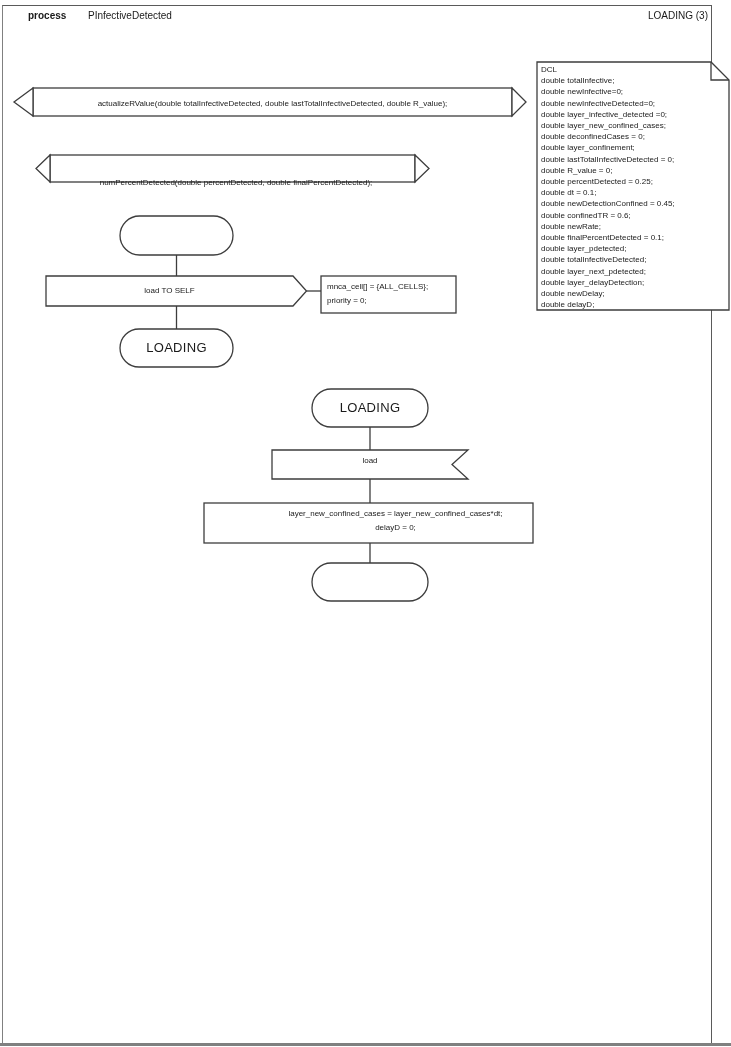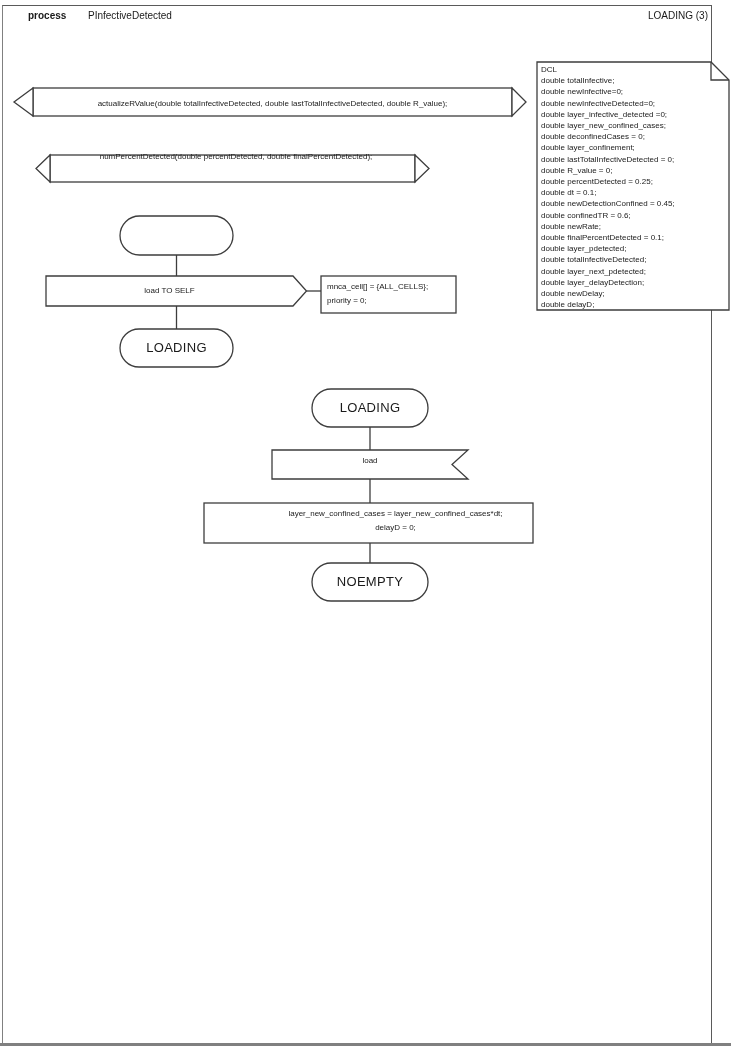--- a/index.html
+++ b/index.html
@@ -73,21 +73,21 @@
     <rect class="shape" x="204" y="503" width="329" height="40"></rect>
     <line class="wire" x1="370" y1="543" x2="370" y2="563"></line>
     <rect class="shape" x="312" y="563" width="116" height="38" rx="19" ry="19"></rect>
   </svg>
 
   <div class="txt hdr hdr-kind">process</div>
   <div class="txt hdr hdr-name">PInfectiveDetected</div>
   <div class="txt hdr hdr-page">LOADING (3)</div>
 
   <div class="txt center" style="left:33px;top:88px;width:479px;height:32px;">actualizeRValue(double totalInfectiveDetected, double lastTotalInfectiveDetected, double R_value);</div>
-  <div class="txt center" style="left:50px;top:143px;width:372px;height:27px;">numPercentDetected(double percentDetected, double finalPercentDetected);</div>
+  <div class="txt center" style="left:50px;top:169px;width:372px;height:27px;">numPercentDetected(double percentDetected, double finalPercentDetected);</div>
 
   <div class="txt dcl">
     <div class="dcl-title">DCL</div>
     <div>
         <div class="dcl-line">double totalInfective;</div>
         <div class="dcl-line">double newInfective=0;</div>
         <div class="dcl-line">double newInfectiveDetected=0;</div>
         <div class="dcl-line">double layer_infective_detected =0;</div>
         <div class="dcl-line">double layer_new_confined_cases;</div>
         <div class="dcl-line">double deconfinedCases = 0;</div>
@@ -115,15 +115,14 @@
     <div>priority = 0;</div>
   </div>
   <div class="txt center state-label" style="left:120px;top:329px;width:113px;height:38px;">LOADING</div>
 
   <div class="txt center state-label" style="left:312px;top:389px;width:116px;height:38px;">LOADING</div>
   <div class="txt center" style="left:272px;top:450px;width:196px;height:22px;">load</div>
   <div class="txt two-line" style="left:204px;top:507px;width:329px;text-align:center;padding-left:27px;">
     <div>layer_new_confined_cases = layer_new_confined_cases*dt;</div>
     <div>delayD = 0;</div>
   </div>
-  <div class="txt center state-label" style="left:312px;top:563px;width:116px;height:38px;">NOEMPTY</div>
 
 </div>
 
 </body></html>

